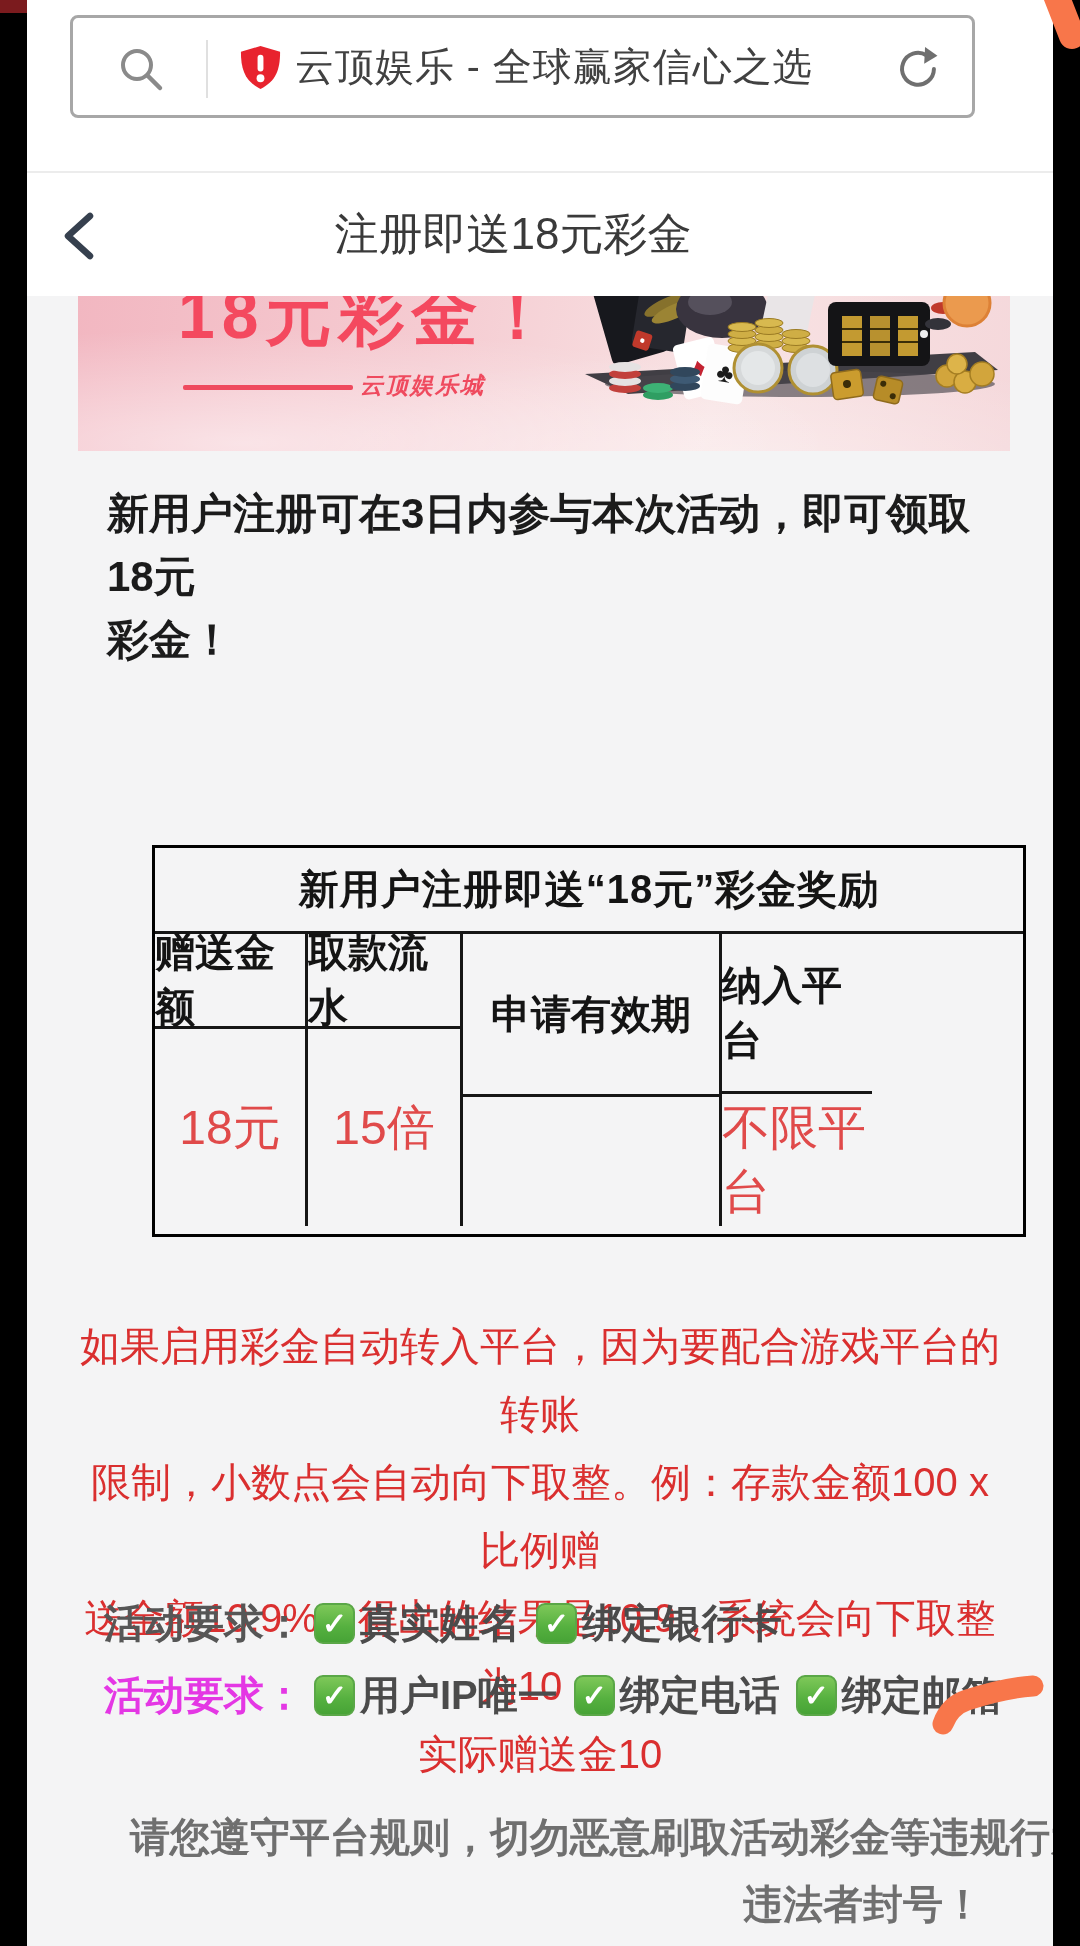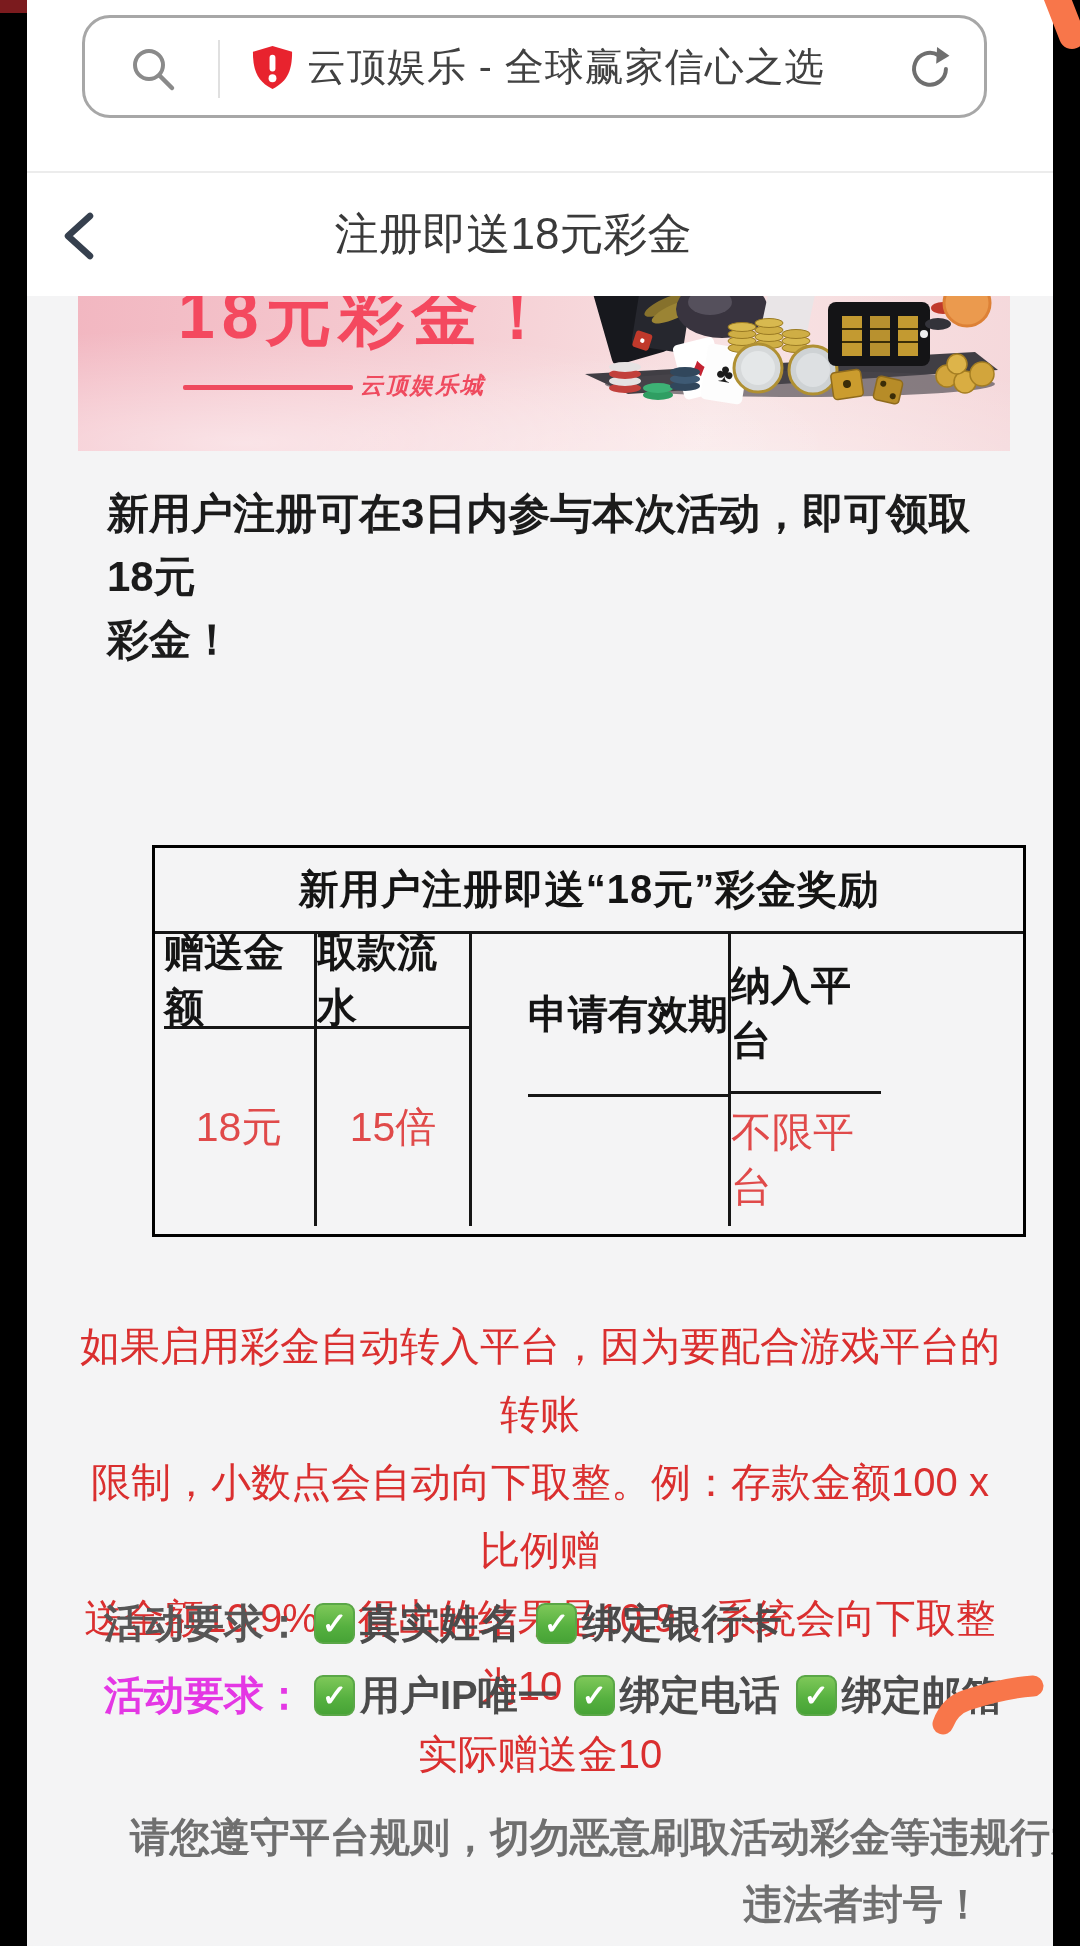--- a/index.html
+++ b/index.html
@@ -10,22 +10,22 @@
   }
   
   .strip{position:absolute;top:0;bottom:0;background:#000;z-index:40;}
   .strip.left{left:0;width:27px;}
   .strip.right{left:1053px;width:27px;}
   .red-patch{position:absolute;left:0;top:0;width:27px;height:13px;background:#7b1b1e;z-index:41;}
   .orange-mark{position:absolute;z-index:50;pointer-events:none;}
   
   .search-wrap{position:absolute;left:27px;top:0;width:1026px;height:171px;background:#fff;}
   .search-bar{
-    position:absolute;left:55px;top:15px;width:905px;height:103px;
-    border:3px solid #a7a7a7;border-radius:28px;background:#fff;box-sizing:border-box;
+    position:absolute;left:43px;top:15px;width:905px;height:103px;
+    border:3px solid #a7a7a7;border-radius:8px;background:#fff;box-sizing:border-box;
   }
   .search-bar .mag{position:absolute;left:43px;top:26px;}
   .search-bar .vdiv{position:absolute;left:133px;top:22px;width:2px;height:58px;background:#e0e0e0;}
   .shield{position:absolute;left:164px;top:26px;width:47px;height:47px;}
   .search-title{
     position:absolute;left:222px;top:0;height:97px;display:flex;align-items:center;
     font-size:39px;color:#414141;letter-spacing:1px;white-space:nowrap;
   }
   .reload{position:absolute;left:822px;top:28px;}
   
@@ -65,32 +65,32 @@
   
   .promo-table{
     position:absolute;left:109px;top:845px;width:874px;height:392px;
     border:3px solid #000000;box-sizing:border-box;margin-left:43px;
   }
   .t-title{
     height:86px;border-bottom:3px solid #161616;box-sizing:border-box;
     display:flex;align-items:center;justify-content:center;
     font-size:40px;font-weight:bold;color:#141414;letter-spacing:1px;
   }
-  .t-cols{display:flex;height:292px;padding-left:9px;}
+  .t-cols{display:flex;height:292px;}
   .t-col{box-sizing:border-box;display:flex;flex-direction:column;}
   .t-col + .t-col{border-left:3px solid #161616;}
   .t-col.c1{width:150px;}.t-col.c2{width:155px;}.t-col.c3{width:151px;}
-  .t-col.c4{width:259px;align-items:flex-end;}.t-col.c5{width:153px;}
+  .t-col.c4{width:259px;}.t-col.c5{width:153px;}
   .t-cell{display:flex;align-items:center;justify-content:center;box-sizing:border-box;}
   .t-hdr{font-size:40px;font-weight:bold;color:#141414;border-bottom:3px solid #161616;}
   .short .t-hdr{height:95px;}
   .tall  .t-hdr{height:163px;}
   .short .t-val{height:202px;}
   .tall  .t-val{height:134px;}
-  .t-val{font-size:41px;}
+  .t-val{font-size:48px;}
   .red-val{color:#e04a4a;}
   .dark-val{color:#2d2d2d;}
   
   .note{
     position:absolute;left:77px;top:1312px;width:926px;text-align:center;
     font-size:40px;color:#da2f2f;line-height:68px;white-space:pre-line;
   }
   
   .req-row{
     position:absolute;left:104px;display:flex;align-items:center;

